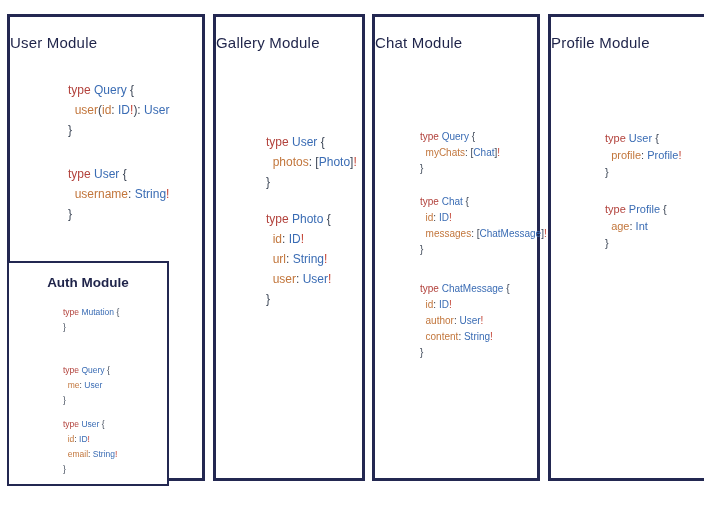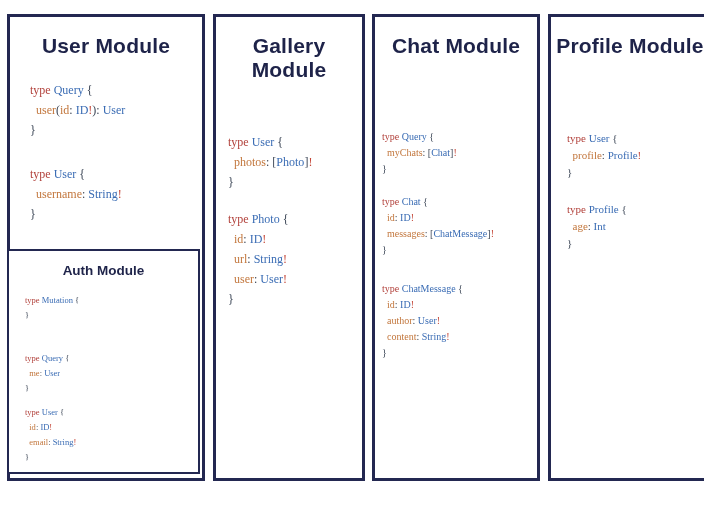--- a/index.html
+++ b/index.html
@@ -4,29 +4,29 @@
 <style>
   * { margin:0; padding:0; box-sizing:border-box; }
   html,body { background:#ffffff; }
   body { font-family:"Liberation Sans", sans-serif; }
   .canvas { position:relative; width:704px; height:511px; background:var(--bg,#fff); overflow:hidden; }
   .panel { position:absolute; top:14px; height:467px; border:3px solid var(--border,#232851); background:#fff; }
   .panel-user    { left:7px;   width:198px; }
   .panel-gallery { left:213px; width:152px; }
   .panel-chat    { left:372px; width:168px; }
   .panel-profile { left:548px; width:164px; }
-  .panel-title { position:absolute; top:17px; left:0; width:100%; text-align:center;
-                 font-size:21px; font-weight:bold; color:var(--title,#1e2349); letter-spacing:.2px; }
-  .code { position:absolute; font-family:Liberation Serif, serif; }
+  .panel-title { position:absolute; top:17px; left:0; width:100%; text-align:left;
+                 font-size:15px; font-weight:normal; color:var(--title,#1e2349); letter-spacing:.2px; }
+  .code { position:absolute; font-family:Liberation Sans, sans-serif;margin-left:38px; }
   .code .line { white-space:pre; }
   .fs12 { font-size:12px;  line-height:20px; }
   .fs10 { font-size:10px;  line-height:16px; }
   .fs11 { font-size:11px;  line-height:17px; }
   .fs85 { font-size:8.5px; line-height:15px; }
-  .auth-box { position:absolute; left:-3px; top:232px; width:193px; height:225px;
+  .auth-box { position:absolute; left:-3px; top:244px; width:162px; height:225px;
               border:2px solid var(--border,#232851); background:#fff; }
   .auth-title { position:absolute; top:12px; left:0; width:100%; text-align:center;
                 font-size:13.5px; font-weight:bold; color:var(--title,#1e2349); }
   .tok-kw { color:var(--kw,#b2423c); }
   .tok-ty { color:var(--ty,#3a6cb4); }
   .tok-fd { color:var(--fd,#c2763c); }
   .tok-bg { color:var(--bgx,#c44536); }
   .tok-pn { color:var(--pn,#3d4757); }
 </style>
 </head>

